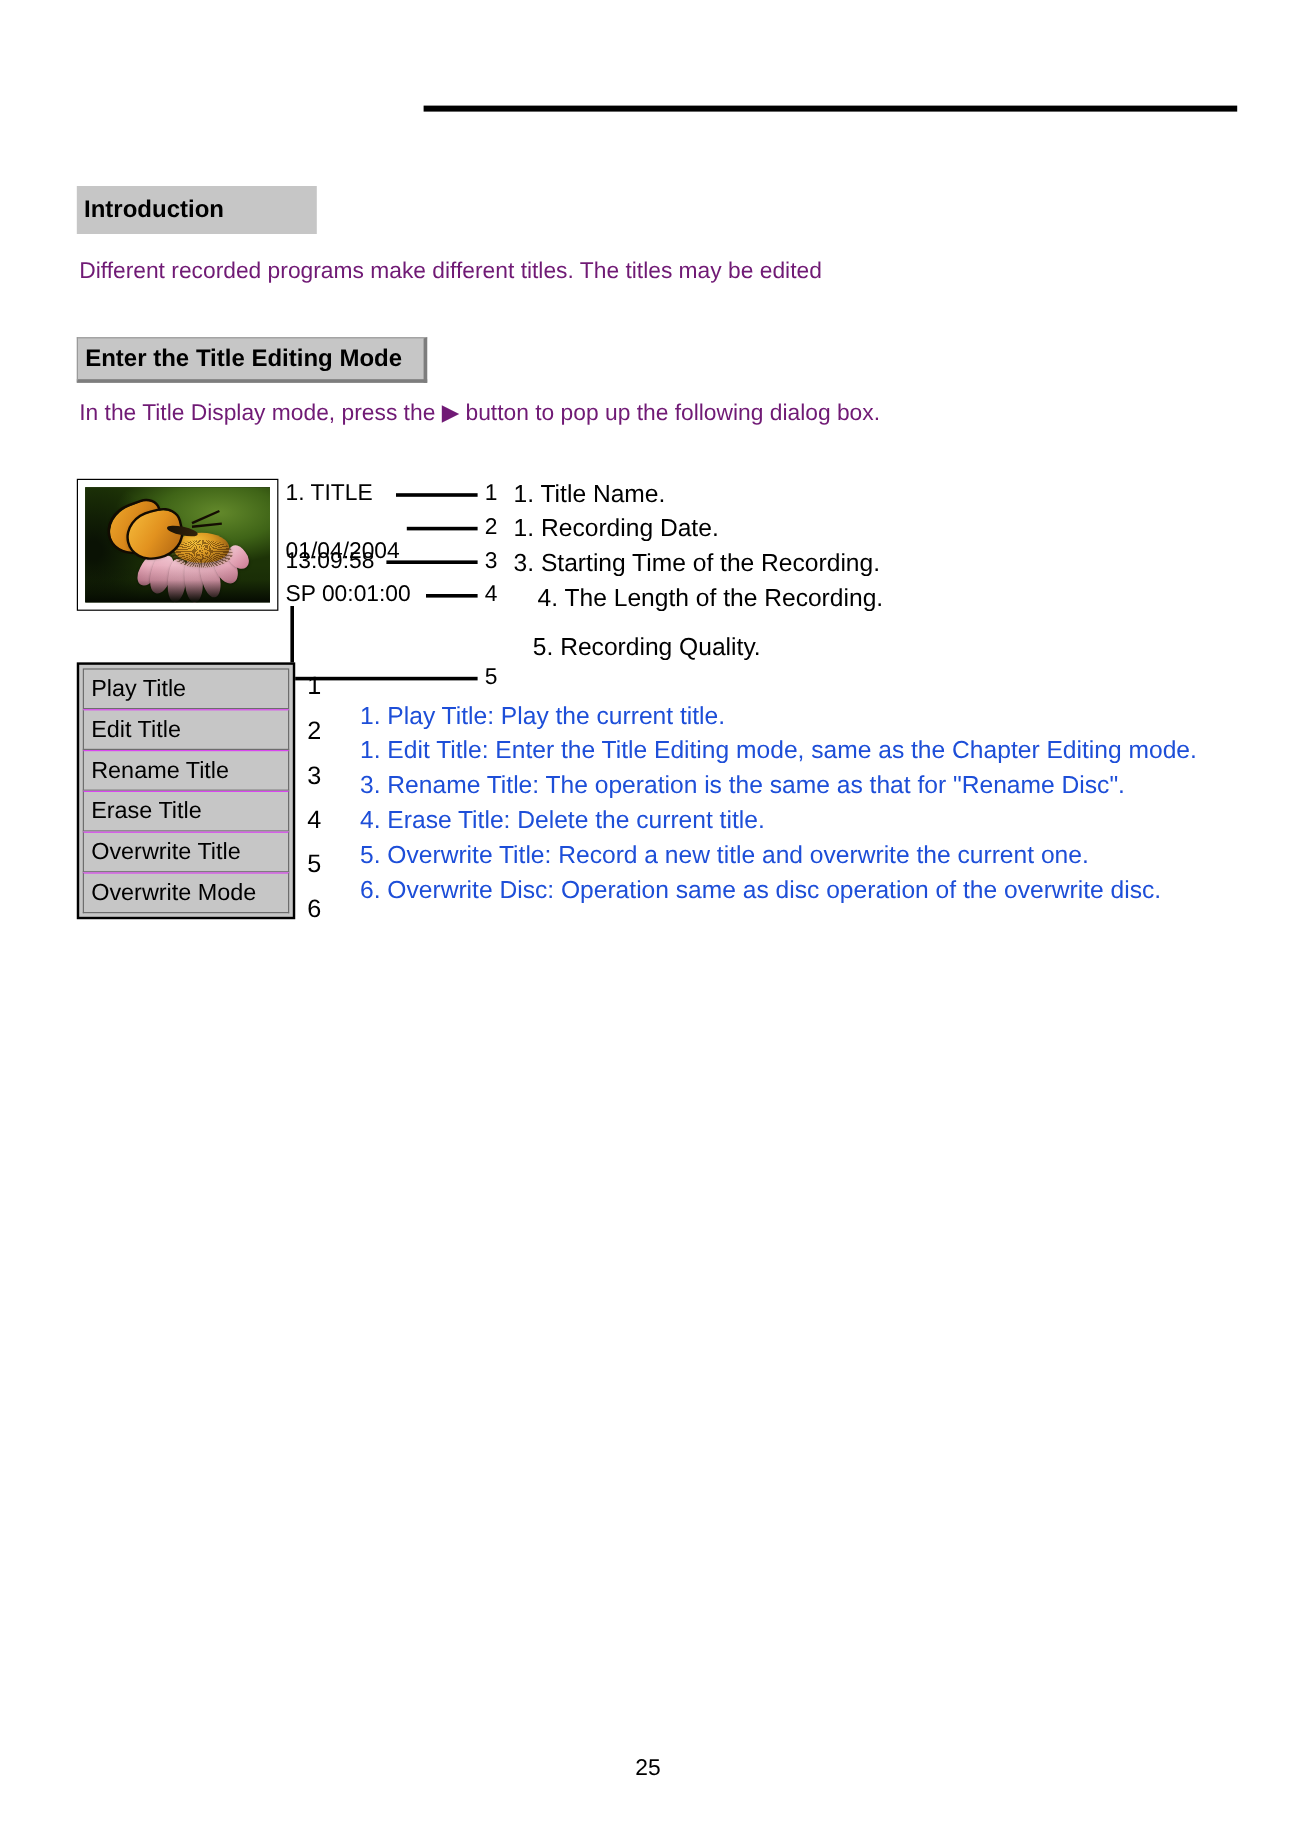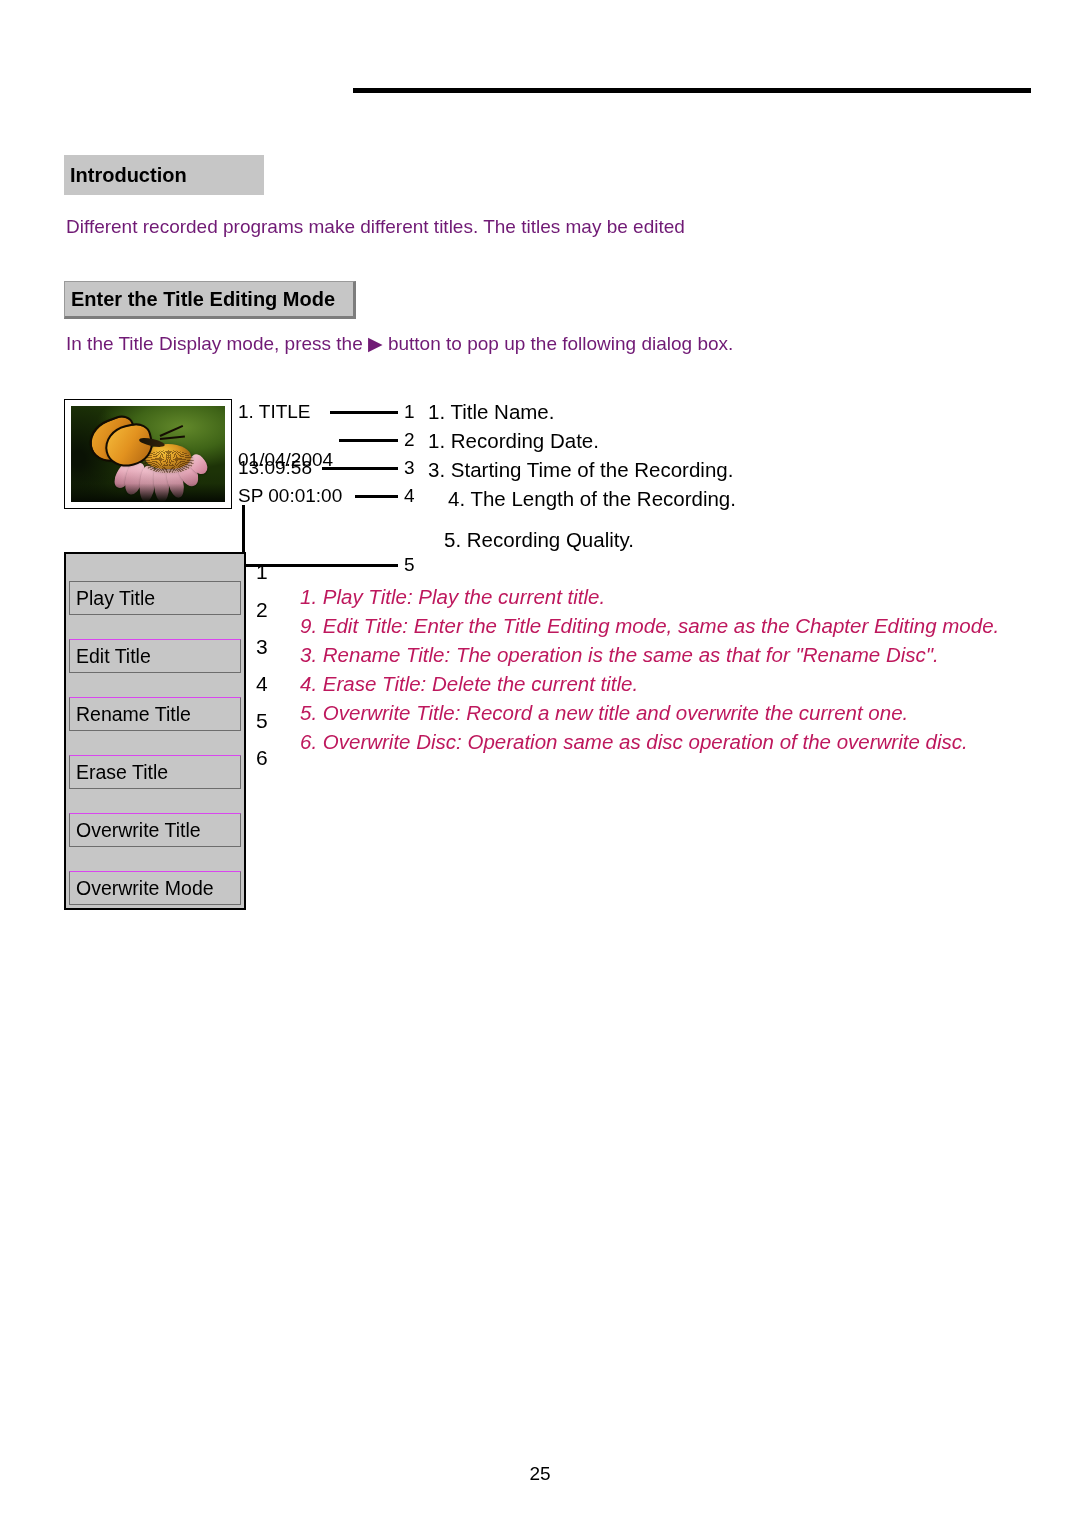--- a/index.html
+++ b/index.html
@@ -254,38 +254,36 @@
     height: 34px;
     background: #c6c6c6;
     border: 1px solid #6d6d6d;
     box-sizing: border-box;
     display: flex;
     align-items: center;
     padding-left: 6px;
     font-size: 19.5px;
     color: #000000;
     white-space: nowrap;
-    margin-top: 24px;
   }
   .menu-row + .menu-row { border-top: 1px solid #d946ef; }
 
   .menu-num {
     position: absolute;
     left: 256px;
     font-size: 21px;
     color: #000000;
   }
 
   .desc-item {
     position: absolute;
     left: 300px;
     font-size: 20.5px;
     white-space: nowrap;
-    color: #be185d;
-    font-style: italic;
+    color: #1d4ed8;
   }
 
   
   #page-number {
     position: absolute;
     left: 0;
     top: 1463px;
     width: 1080px;
     text-align: center;
     font-size: 19px;
@@ -381,19 +379,19 @@
 </div>
 
 <span class="menu-num" style="top:560px;">1</span>
 <span class="menu-num" style="top:598px;">2</span>
 <span class="menu-num" style="top:635px;">3</span>
 <span class="menu-num" style="top:672px;">4</span>
 <span class="menu-num" style="top:709px;">5</span>
 <span class="menu-num" style="top:746px;">6</span>
 
 <span class="desc-item" style="top:585px;">1. Play Title: Play the current title.</span>
-<span class="desc-item" style="top:614px;">9. Edit Title: Enter the Title Editing mode, same as the Chapter Editing mode.</span>
+<span class="desc-item" style="top:614px;">1. Edit Title: Enter the Title Editing mode, same as the Chapter Editing mode.</span>
 <span class="desc-item" style="top:643px;">3. Rename Title: The operation is the same as that for "Rename Disc".</span>
 <span class="desc-item" style="top:672px;">4. Erase Title: Delete the current title.</span>
 <span class="desc-item" style="top:701px;">5. Overwrite Title: Record a new title and overwrite the current one.</span>
 <span class="desc-item" style="top:730px;">6. Overwrite Disc: Operation same as disc operation of the overwrite disc.</span>
 
 <div id="page-number">25</div>
 
 </body></html>

